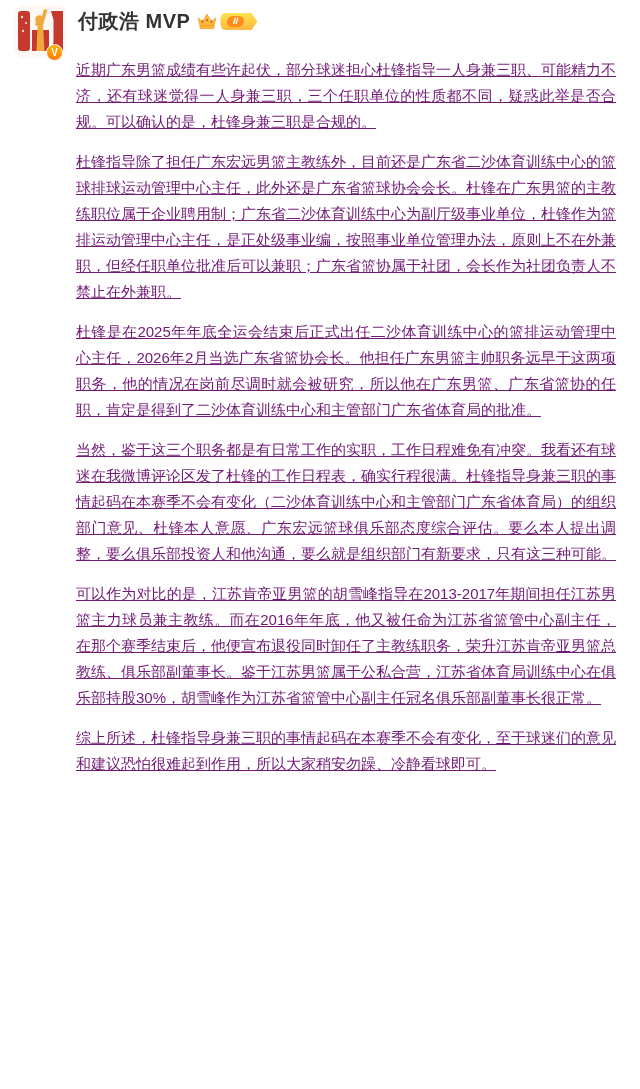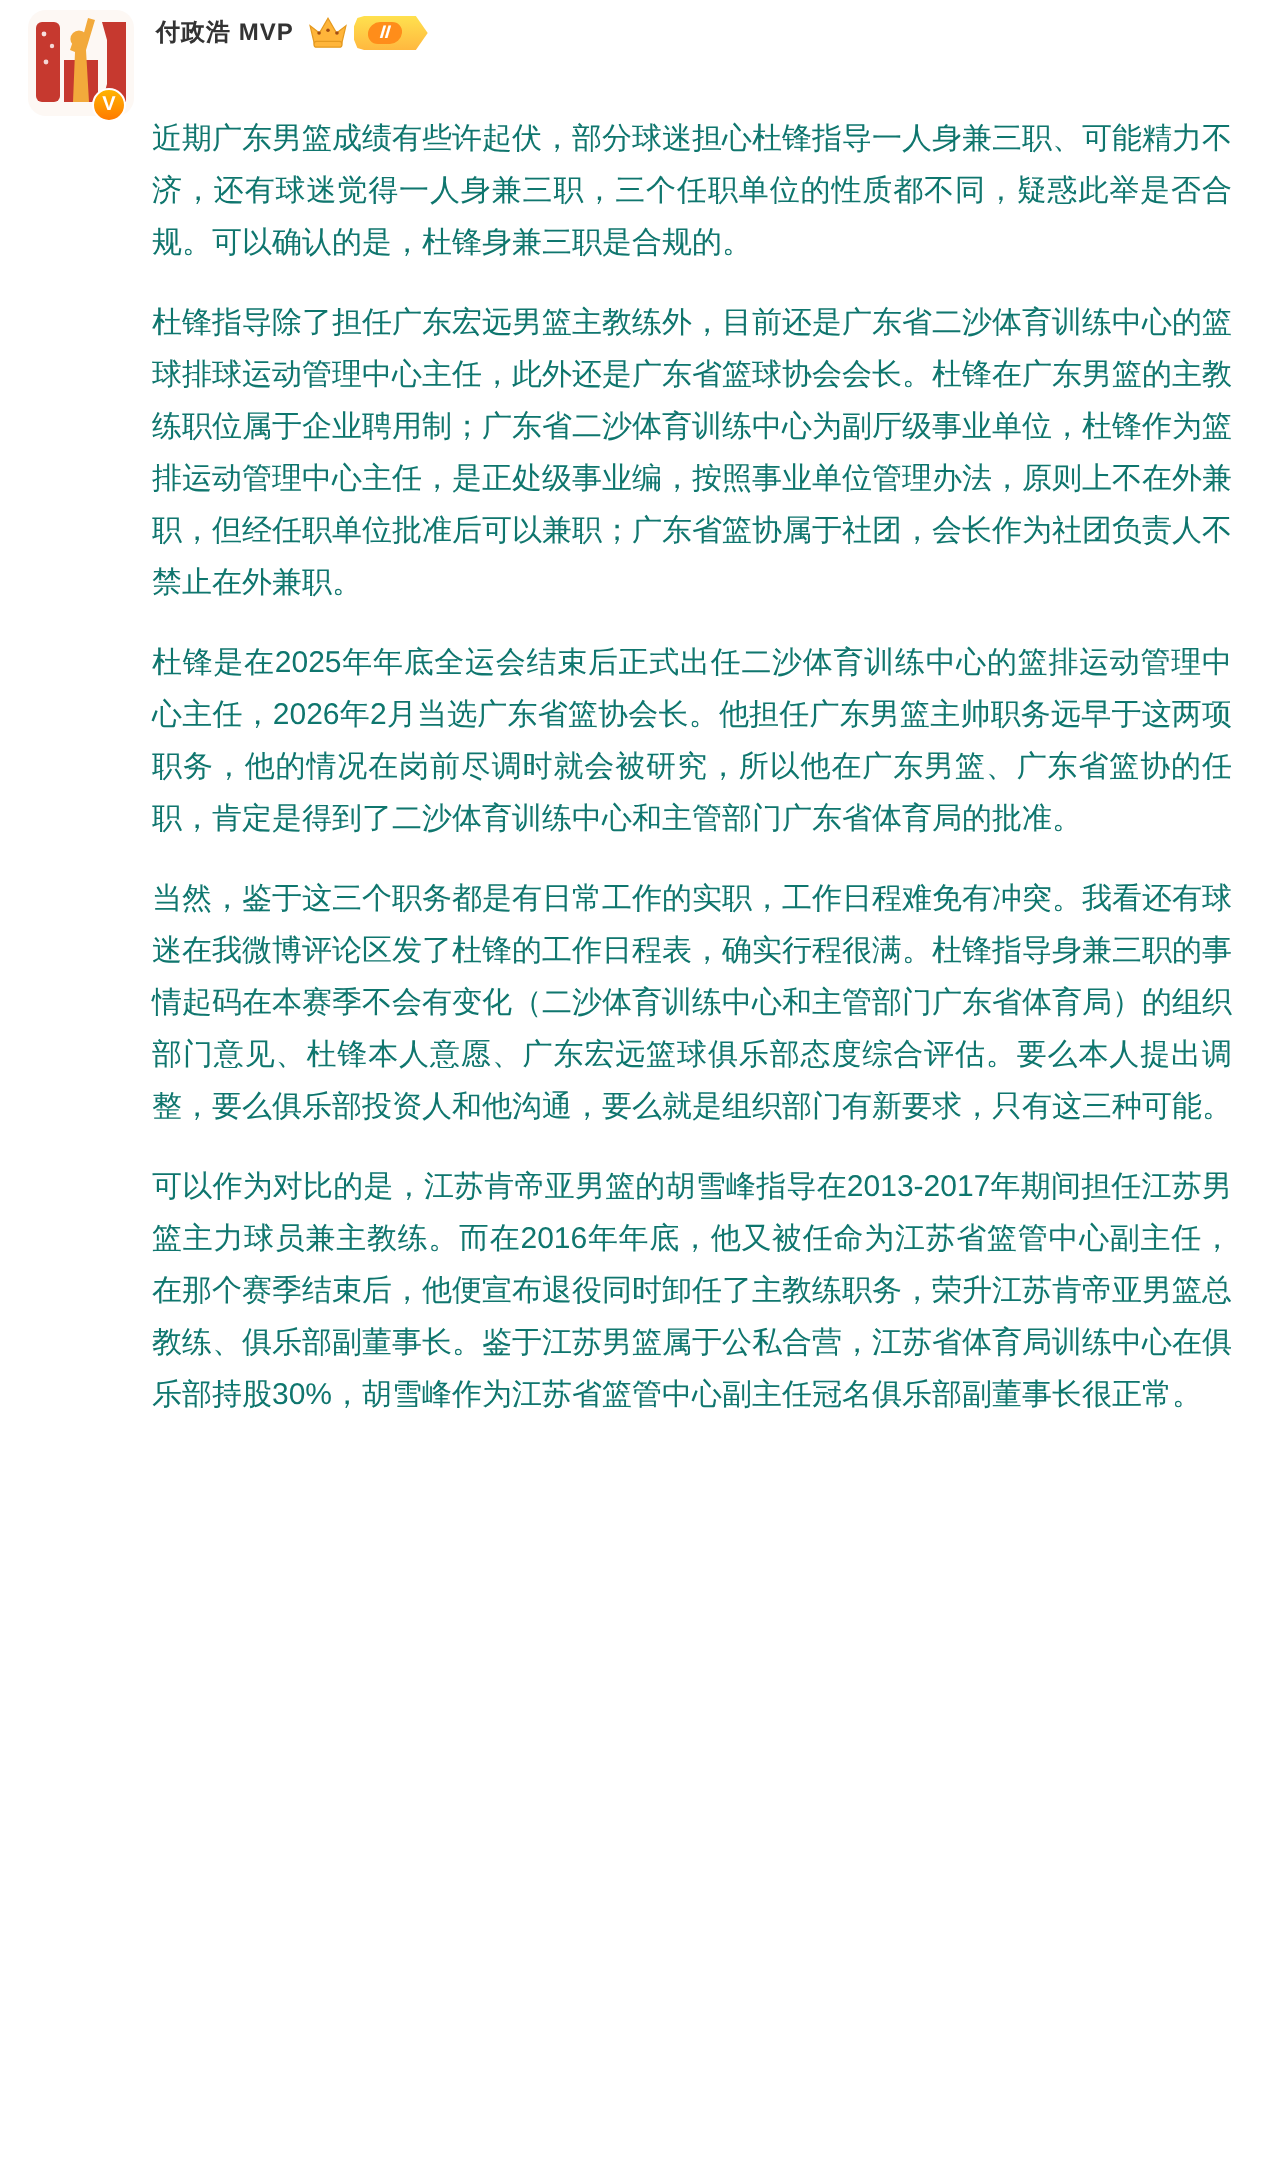--- a/index.html
+++ b/index.html
@@ -44,21 +44,21 @@
     font-size: 10px;
     font-weight: 700;
     display: flex;
     align-items: center;
     justify-content: center;
     line-height: 1;
   }
   .header-text { margin-left: 11px; padding-top: 3px; }
   .name-row { display: flex; align-items: center; }
   .username {
-    font-size: 12px;
+    font-size: 20px;
     font-weight: 700;
     color: #333333;
     letter-spacing: 0.5px;
     cursor: pointer;
   }
   .crown-wrap { margin-left: 7px; display: inline-flex; align-items: center; }
   .vip-pill {
     margin-left: 3px;
     position: relative;
     width: 37px;
@@ -97,24 +97,25 @@
   
   .post-body {
     position: absolute;
     left: 76px;
     top: 57px;
     width: 540px;
   }
   .post-body p {
     font-size: 15px;
     line-height: 26px;
-    color: #0f766e;
+    color: #701a75;
     text-align: justify;
     margin: 0 0 14px 0;
     word-break: break-all;
+    text-decoration: underline;
   }
 </style>
 </head>
 <body>
 
 <div class="page">
 
   <header class="post-header">
 
     <div class="avatar">
@@ -152,15 +153,16 @@
 
   </header>
 
   <article class="post-body">
 
   <p>近期广东男篮成绩有些许起伏，部分球迷担心杜锋指导一人身兼三职、可能精力不济，还有球迷觉得一人身兼三职，三个任职单位的性质都不同，疑惑此举是否合规。可以确认的是，杜锋身兼三职是合规的。</p>
       <p>杜锋指导除了担任广东宏远男篮主教练外，目前还是广东省二沙体育训练中心的篮球排球运动管理中心主任，此外还是广东省篮球协会会长。杜锋在广东男篮的主教练职位属于企业聘用制；广东省二沙体育训练中心为副厅级事业单位，杜锋作为篮排运动管理中心主任，是正处级事业编，按照事业单位管理办法，原则上不在外兼职，但经任职单位批准后可以兼职；广东省篮协属于社团，会长作为社团负责人不禁止在外兼职。</p>
       <p>杜锋是在2025年年底全运会结束后正式出任二沙体育训练中心的篮排运动管理中心主任，2026年2月当选广东省篮协会长。他担任广东男篮主帅职务远早于这两项职务，他的情况在岗前尽调时就会被研究，所以他在广东男篮、广东省篮协的任职，肯定是得到了二沙体育训练中心和主管部门广东省体育局的批准。</p>
       <p>当然，鉴于这三个职务都是有日常工作的实职，工作日程难免有冲突。我看还有球迷在我微博评论区发了杜锋的工作日程表，确实行程很满。杜锋指导身兼三职的事情起码在本赛季不会有变化（二沙体育训练中心和主管部门广东省体育局）的组织部门意见、杜锋本人意愿、广东宏远篮球俱乐部态度综合评估。要么本人提出调整，要么俱乐部投资人和他沟通，要么就是组织部门有新要求，只有这三种可能。</p>
       <p>可以作为对比的是，江苏肯帝亚男篮的胡雪峰指导在2013-2017年期间担任江苏男篮主力球员兼主教练。而在2016年年底，他又被任命为江苏省篮管中心副主任，在那个赛季结束后，他便宣布退役同时卸任了主教练职务，荣升江苏肯帝亚男篮总教练、俱乐部副董事长。鉴于江苏男篮属于公私合营，江苏省体育局训练中心在俱乐部持股30%，胡雪峰作为江苏省篮管中心副主任冠名俱乐部副董事长很正常。</p>
+      <p>综上所述，杜锋指导身兼三职的事情起码在本赛季不会有变化，至于球迷们的意见和建议恐怕很难起到作用，所以大家稍安勿躁、冷静看球即可。</p>
     </article>
 
 </div>
 
 </body></html>

